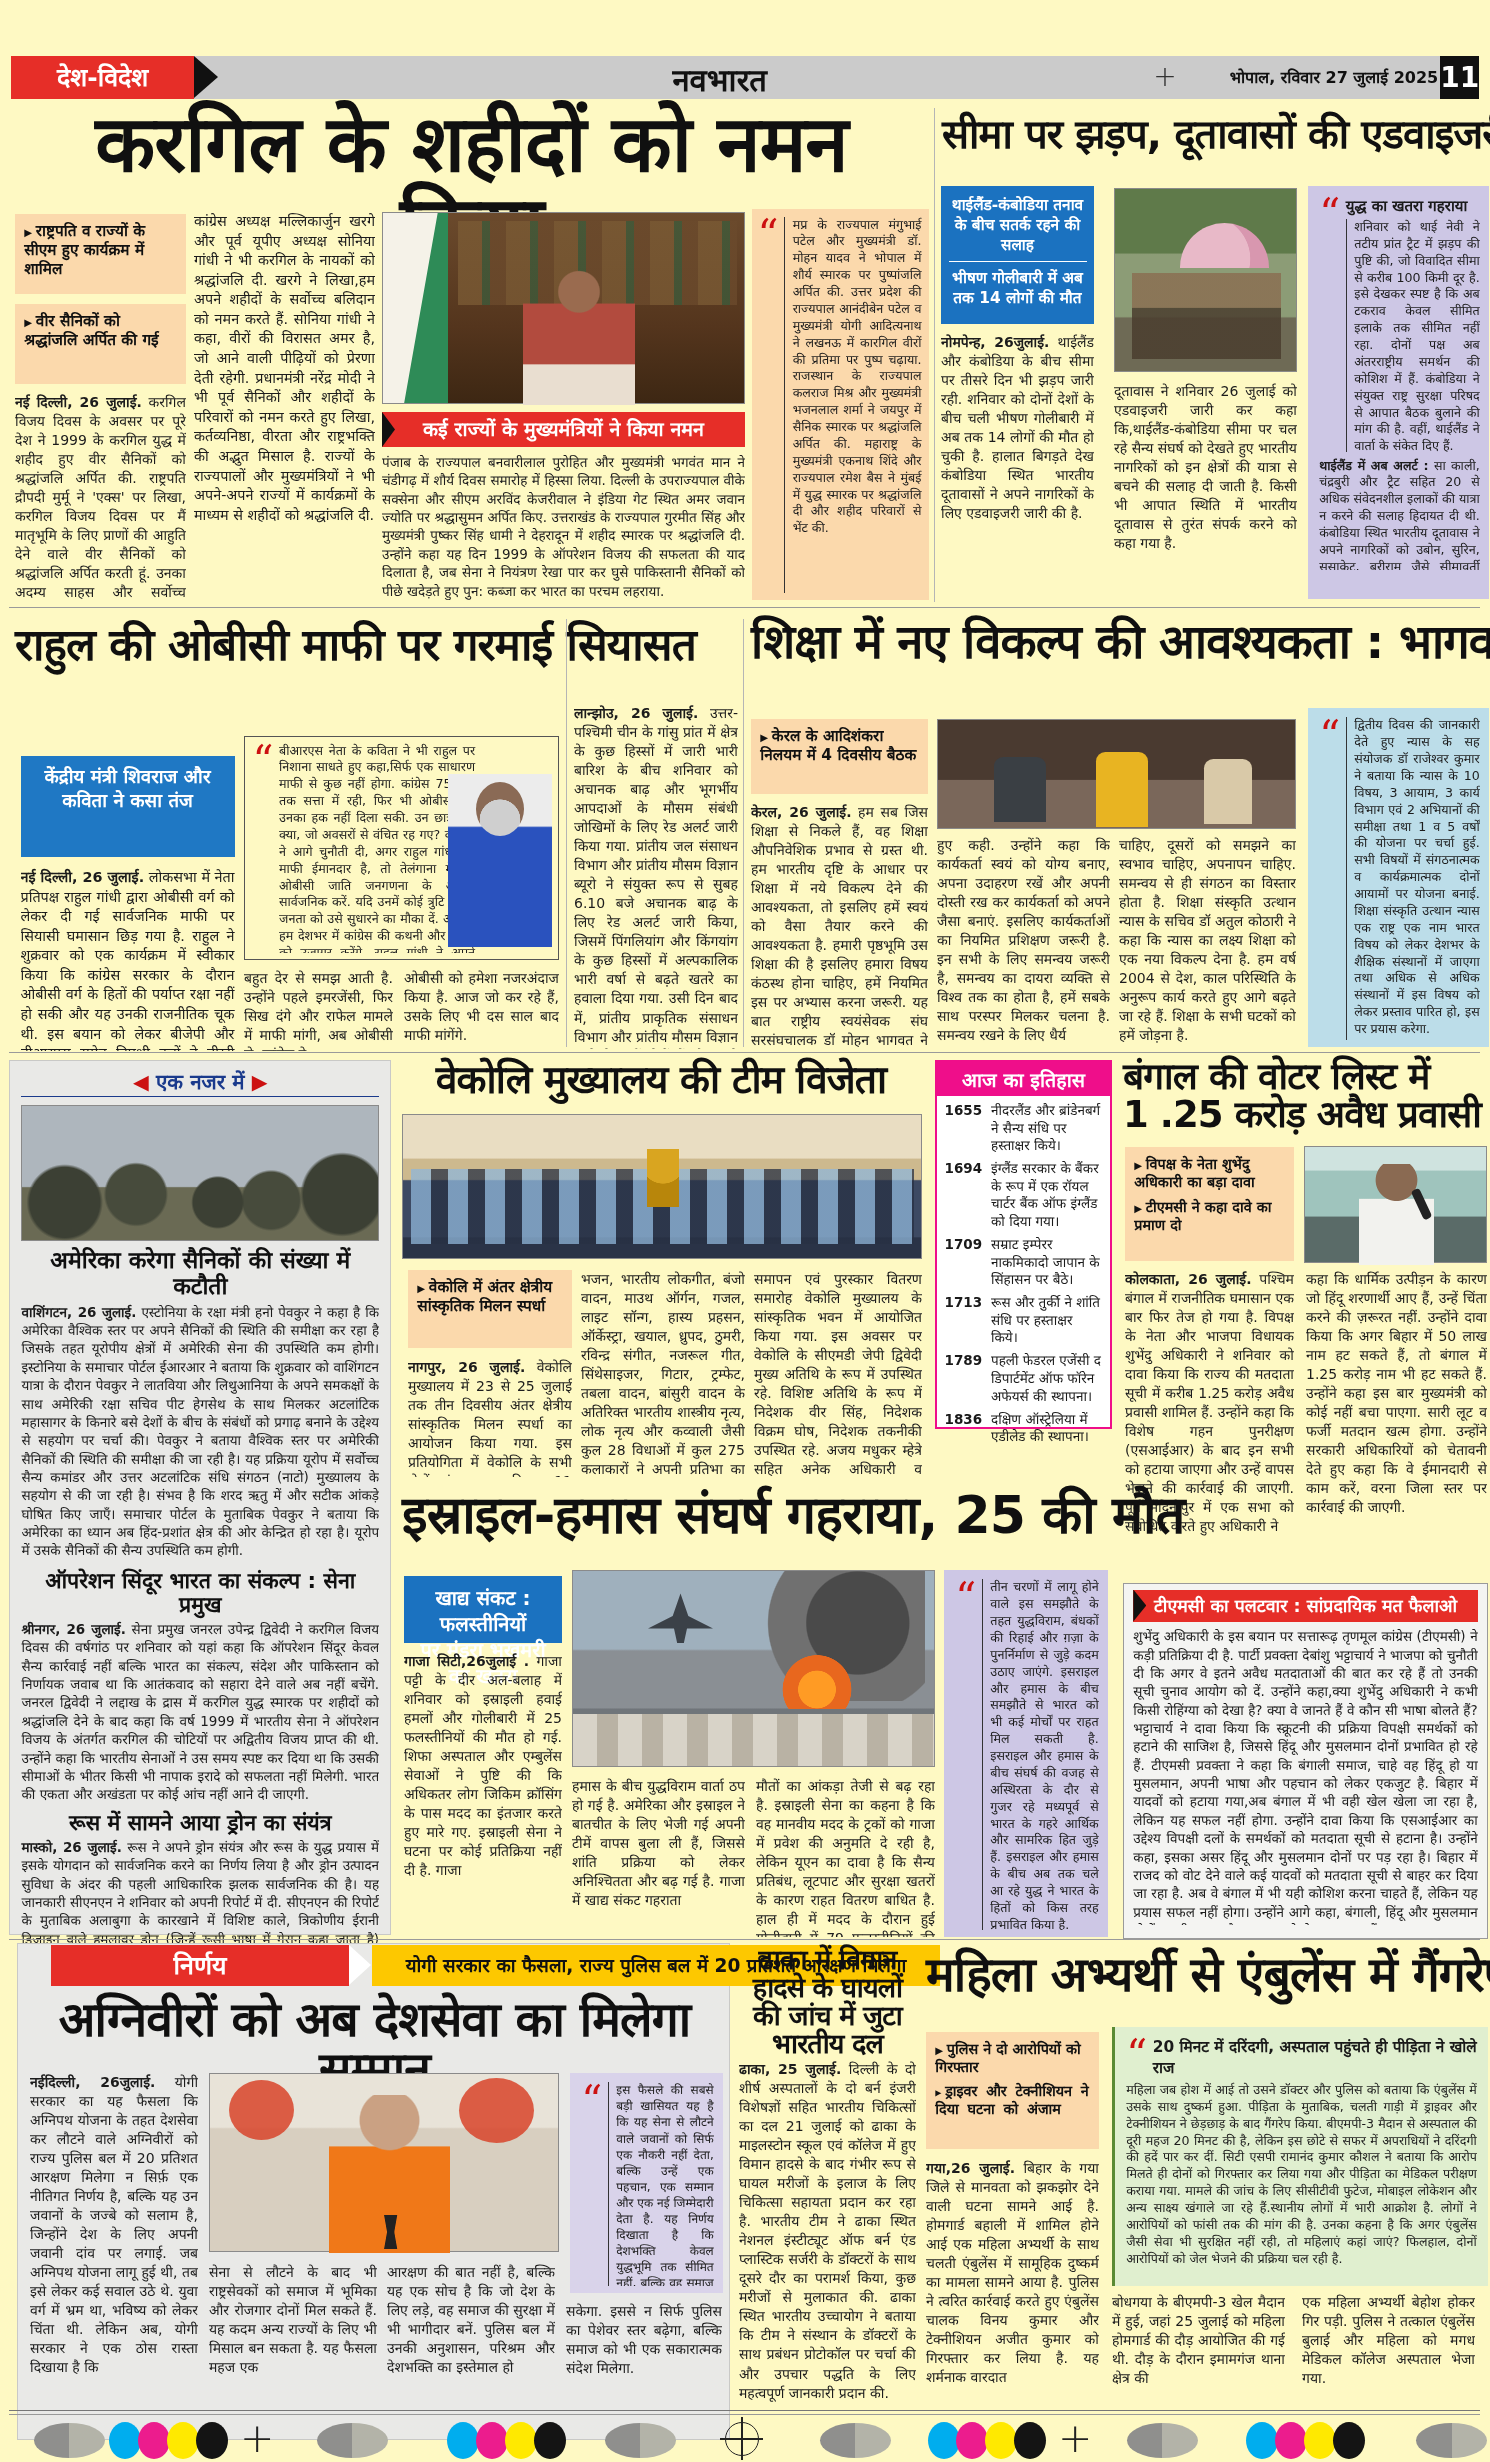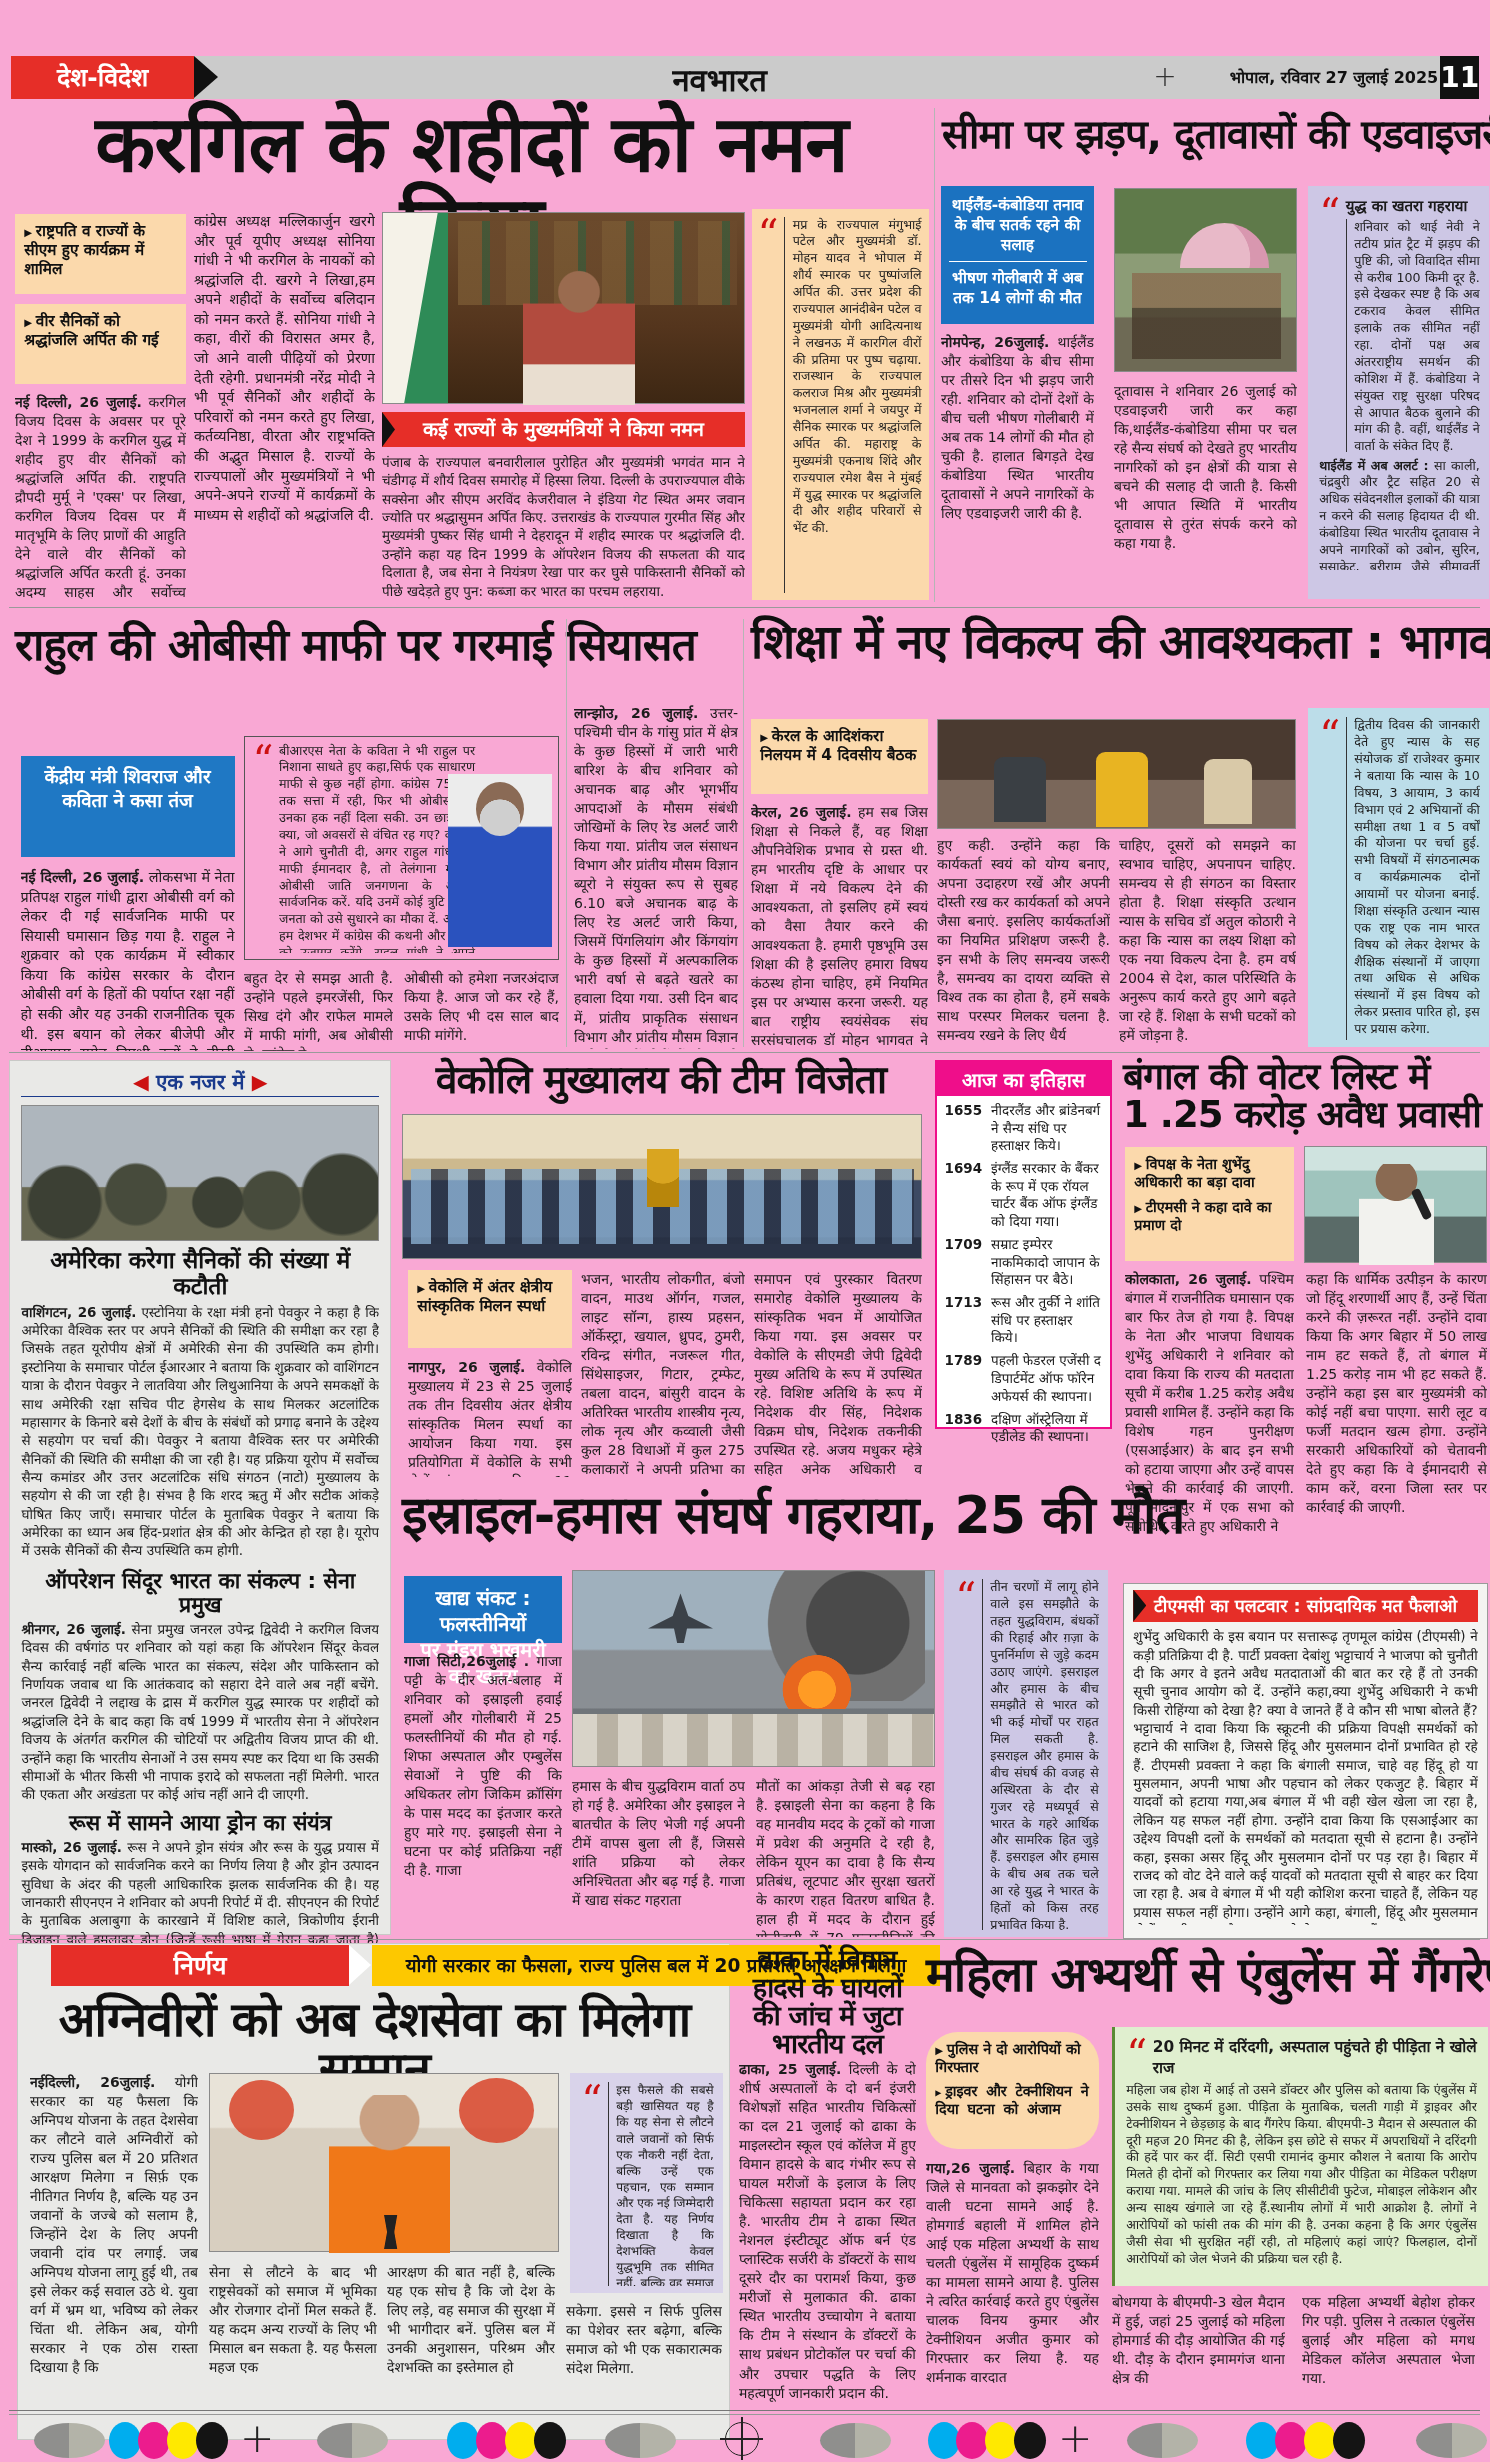--- a/index.html
+++ b/index.html
@@ -1,17 +1,17 @@
 <!DOCTYPE html>
 <html style="font-size:15px"><head>
 <meta charset="utf-8">
 <style>
   html,body{margin:0;padding:0;background:#fff;}
   *{box-sizing:border-box;}
-  #page{position:relative;width:1490px;height:2462px;background:#f9a8d4;font-family:"DejaVu Sans",sans-serif;color:#1a1a1a;overflow:hidden;}
+  #page{position:relative;width:1490px;height:2462px;background:#fef9c3;font-family:"DejaVu Sans",sans-serif;color:#1a1a1a;overflow:hidden;}
   .abs{position:absolute;}
   .hl{font-weight:bold;color:#101010;line-height:1.04;letter-spacing:-0.9px;}
   .center{text-align:center;}
   .txt{font-size:14px;line-height:1.36;text-align:justify;color:#1c1c1c;overflow:hidden;}
   .txt .dl{font-weight:bold;}
   .small{font-size:12.6px;line-height:1.34;}
   .okick{background:#fbd9ac;padding:7.5px 9.3px;font-weight:bold;font-size:15.4px;line-height:1.25;color:#111;}
   .okick .tri{color:#111;font-size:10.2px;margin-right:3.7px;}
   .bluebox{background:#1b72c0;color:#fff;font-weight:bold;text-align:center;padding:9.3px 7.5px;font-size:15.4px;line-height:1.3;}
   .redband{background:#e62e28;color:#fff;font-weight:bold;text-align:center;font-size:19.6px;line-height:35px;}
@@ -352,21 +352,21 @@
   <div class="abs txt" style="left:566px;top:2302px;width:156px;height:130px;">
     <span>सकेगा. इससे न सिर्फ पुलिस का पेशेवर स्तर बढ़ेगा, बल्कि समाज को भी एक सकारात्मक संदेश मिलेगा.</span>
   </div>
 
   <div class="abs hl center" style="left:739px;top:1946px;width:177px;font-size:27px;">ढाका में विमान हादसे के घायलों की जांच में जुटा भारतीय दल</div>
   <div class="abs txt" style="left:739px;top:2060px;width:177px;height:373px;">
     <span class="dl">ढाका, 25 जुलाई.</span> <span>दिल्ली के दो शीर्ष अस्पतालों के दो बर्न इंजरी विशेषज्ञों सहित भारतीय चिकित्सों का दल 21 जुलाई को ढाका के माइलस्टोन स्कूल एवं कॉलेज में हुए विमान हादसे के बाद गंभीर रूप से घायल मरीजों के इलाज के लिए चिकित्सा सहायता प्रदान कर रहा है. भारतीय टीम ने ढाका स्थित नेशनल इंस्टीट्यूट ऑफ बर्न एंड प्लास्टिक सर्जरी के डॉक्टरों के साथ दूसरे दौर का परामर्श किया, कुछ मरीजों से मुलाकात की. ढाका स्थित भारतीय उच्चायोग ने बताया कि टीम ने संस्थान के डॉक्टरों के साथ प्रबंधन प्रोटोकॉल पर चर्चा की और उपचार पद्धति के लिए महत्वपूर्ण जानकारी प्रदान की.</span>
   </div>
 
   <div class="abs hl" style="left:926px;top:1950px;width:563px;font-size:48px;white-space:nowrap;">महिला अभ्यर्थी से एंबुलेंस में गैंगरेप</div>
-  <div class="abs okick" style="left:926px;top:2032px;width:173px;height:117px;font-size:14.4px;border-radius:32px;">
+  <div class="abs okick" style="left:926px;top:2032px;width:173px;height:117px;font-size:14.4px;">
     <div><span class="tri">▶</span><span>पुलिस ने दो आरोपियों को गिरफ्तार</span></div>
     <div style="margin-top:7.5px;font-family:Liberation Mono, monospace;"><span class="tri">▶</span><span>ड्राइवर और टेक्नीशियन ने दिया घटना को अंजाम</span></div>
   </div>
   <div class="abs green" style="left:1112px;top:2027px;width:376px;height:259px;">
     <span class="qmark">“</span>
     <div style="font-weight:bold;font-size:15.4px;">20 मिनट में दरिंदगी, अस्पताल पहुंचते ही पीड़िता ने खोले राज</div>
     <div class="txt small" style="margin-top:3.7px;height:201px;font-size:12.6px;">
       <span>महिला जब होश में आई तो उसने डॉक्टर और पुलिस को बताया कि एंबुलेंस में उसके साथ दुष्कर्म हुआ. पीड़िता के मुताबिक, चलती गाड़ी में ड्राइवर और टेक्नीशियन ने छेड़छाड़ के बाद गैंगरेप किया. बीएमपी-3 मैदान से अस्पताल की दूरी महज 20 मिनट की है, लेकिन इस छोटे से सफर में अपराधियों ने दरिंदगी की हदें पार कर दीं. सिटी एसपी रामानंद कुमार कौशल ने बताया कि आरोप मिलते ही दोनों को गिरफ्तार कर लिया गया और पीड़िता का मेडिकल परीक्षण कराया गया. मामले की जांच के लिए सीसीटीवी फुटेज, मोबाइल लोकेशन और अन्य साक्ष्य खंगाले जा रहे हैं.स्थानीय लोगों में भारी आक्रोश है. लोगों ने आरोपियों को फांसी तक की मांग की है. उनका कहना है कि अगर एंबुलेंस जैसी सेवा भी सुरक्षित नहीं रही, तो महिलाएं कहां जाएं? फिलहाल, दोनों आरोपियों को जेल भेजने की प्रक्रिया चल रही है.</span>
     </div>
   </div>

